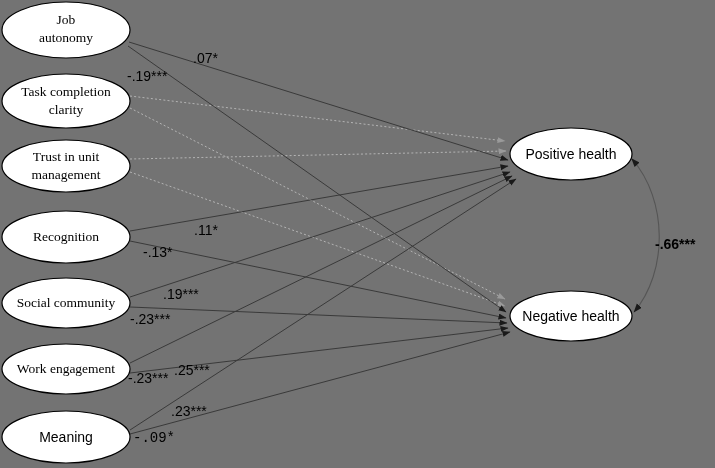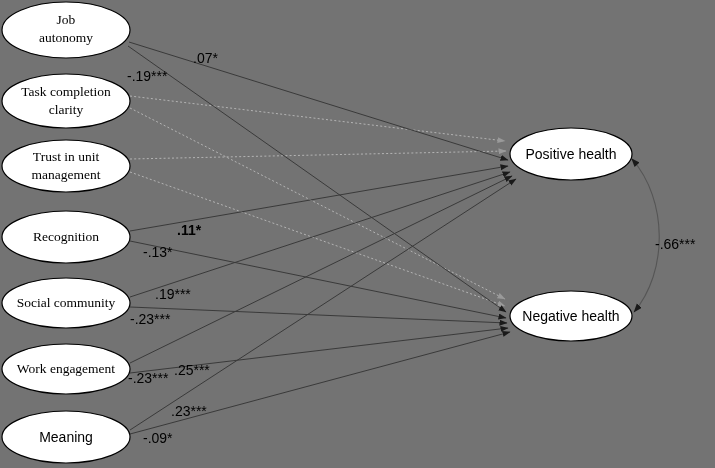--- a/index.html
+++ b/index.html
@@ -168,23 +168,23 @@
       <g>
         <ellipse class="node-ellipse" cx="571" cy="316" rx="61" ry="25"></ellipse>
         <text class="node-label-sans" x="571" y="317">Negative health</text>
       </g>
 
     </g>
   </svg>
 
   <div class="coef-label coef-label-abs" style="left:127px; top:44px;margin-top:24px;">-.19***</div>
   <div class="coef-label coef-label-abs" style="left:193px; top:50px;">.07*</div>
-  <div class="coef-label coef-label-abs" style="left:177px; top:222px;font-weight:bold;">.11*</div>
+  <div class="coef-label coef-label-abs" style="left:194px; top:222px;">.11*</div>
   <div class="coef-label coef-label-abs" style="left:124px; top:244px;margin-left:19px;">-.13*</div>
-  <div class="coef-label coef-label-abs" style="left:155px; top:286px;">.19***</div>
+  <div class="coef-label coef-label-abs" style="left:163px; top:286px;">.19***</div>
   <div class="coef-label coef-label-abs" style="left:130px; top:311px;">-.23***</div>
   <div class="coef-label coef-label-abs" style="left:174px; top:350px;margin-top:12px;">.25***</div>
   <div class="coef-label coef-label-abs" style="left:128px; top:370px;">-.23***</div>
   <div class="coef-label coef-label-abs" style="left:171px; top:403px;text-align:center;">.23***</div>
-  <div class="coef-label coef-label-abs" style="left:143px; top:430px;">-.09*</div>
-  <div class="coef-label coef-label-abs" style="left:655px; top:236px;">-.66***</div>
+  <div class="coef-label coef-label-abs" style="left:133px; top:430px;font-family:Liberation Mono, monospace;">-.09*</div>
+  <div class="coef-label coef-label-abs" style="left:655px; top:236px;font-weight:bold;">-.66***</div>
 
 </div>
 
 </body></html>

